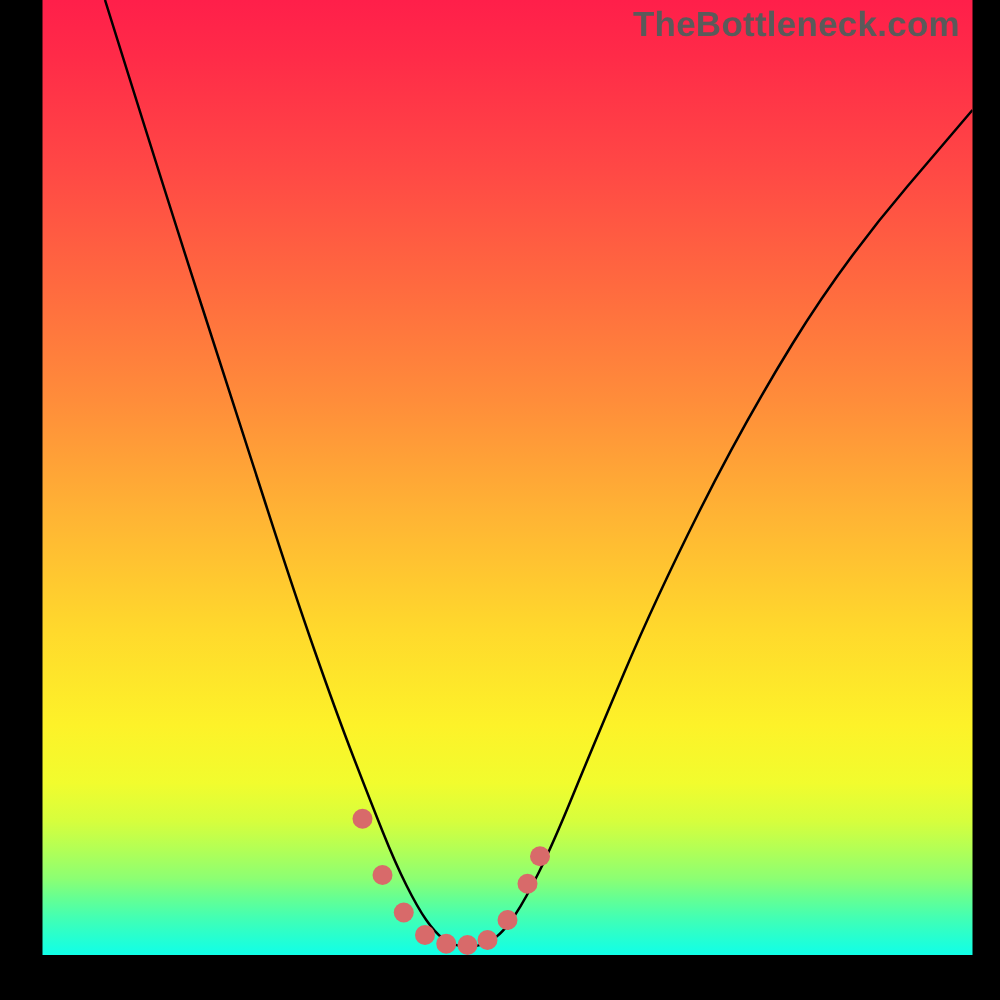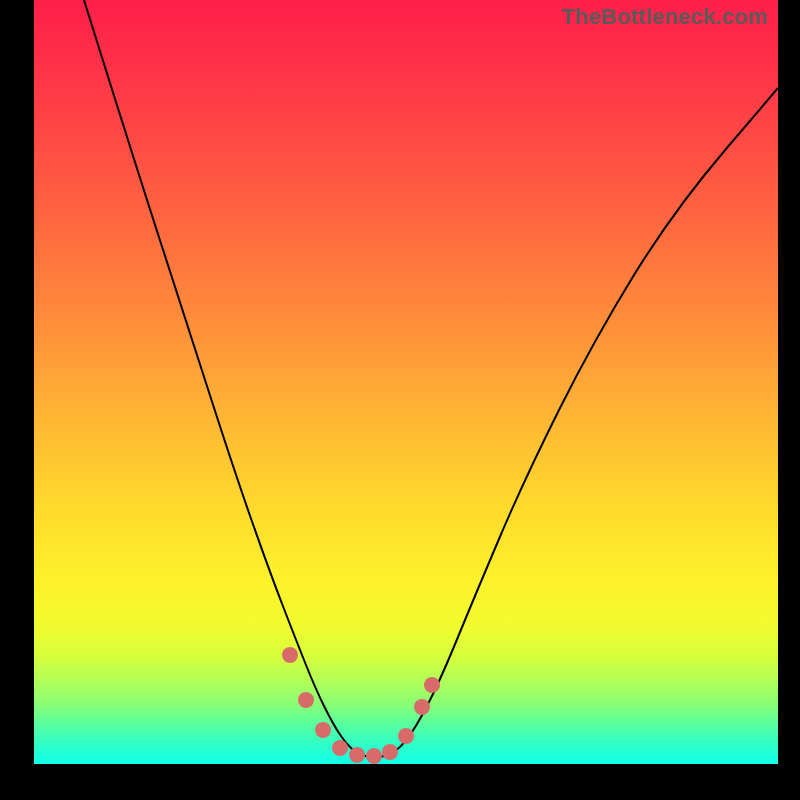--- a/index.html
+++ b/index.html
@@ -33,21 +33,21 @@
       #44ffb2 96%,
       #28ffce 98%,
       #10ffe8 100%
     );
   }
   .watermark {
     position: absolute;
     top: 4px;
     right: 10px;
     font-family: Arial, Helvetica, sans-serif;
-    font-size: 22px;
+    font-size: 28px;
     font-weight: 600;
     color: #5a5a5a;
     letter-spacing: 0.2px;
   }
   svg.curve {
     position: absolute;
     left: 0;
     top: 0;
     width: 744px;
     height: 764px;

